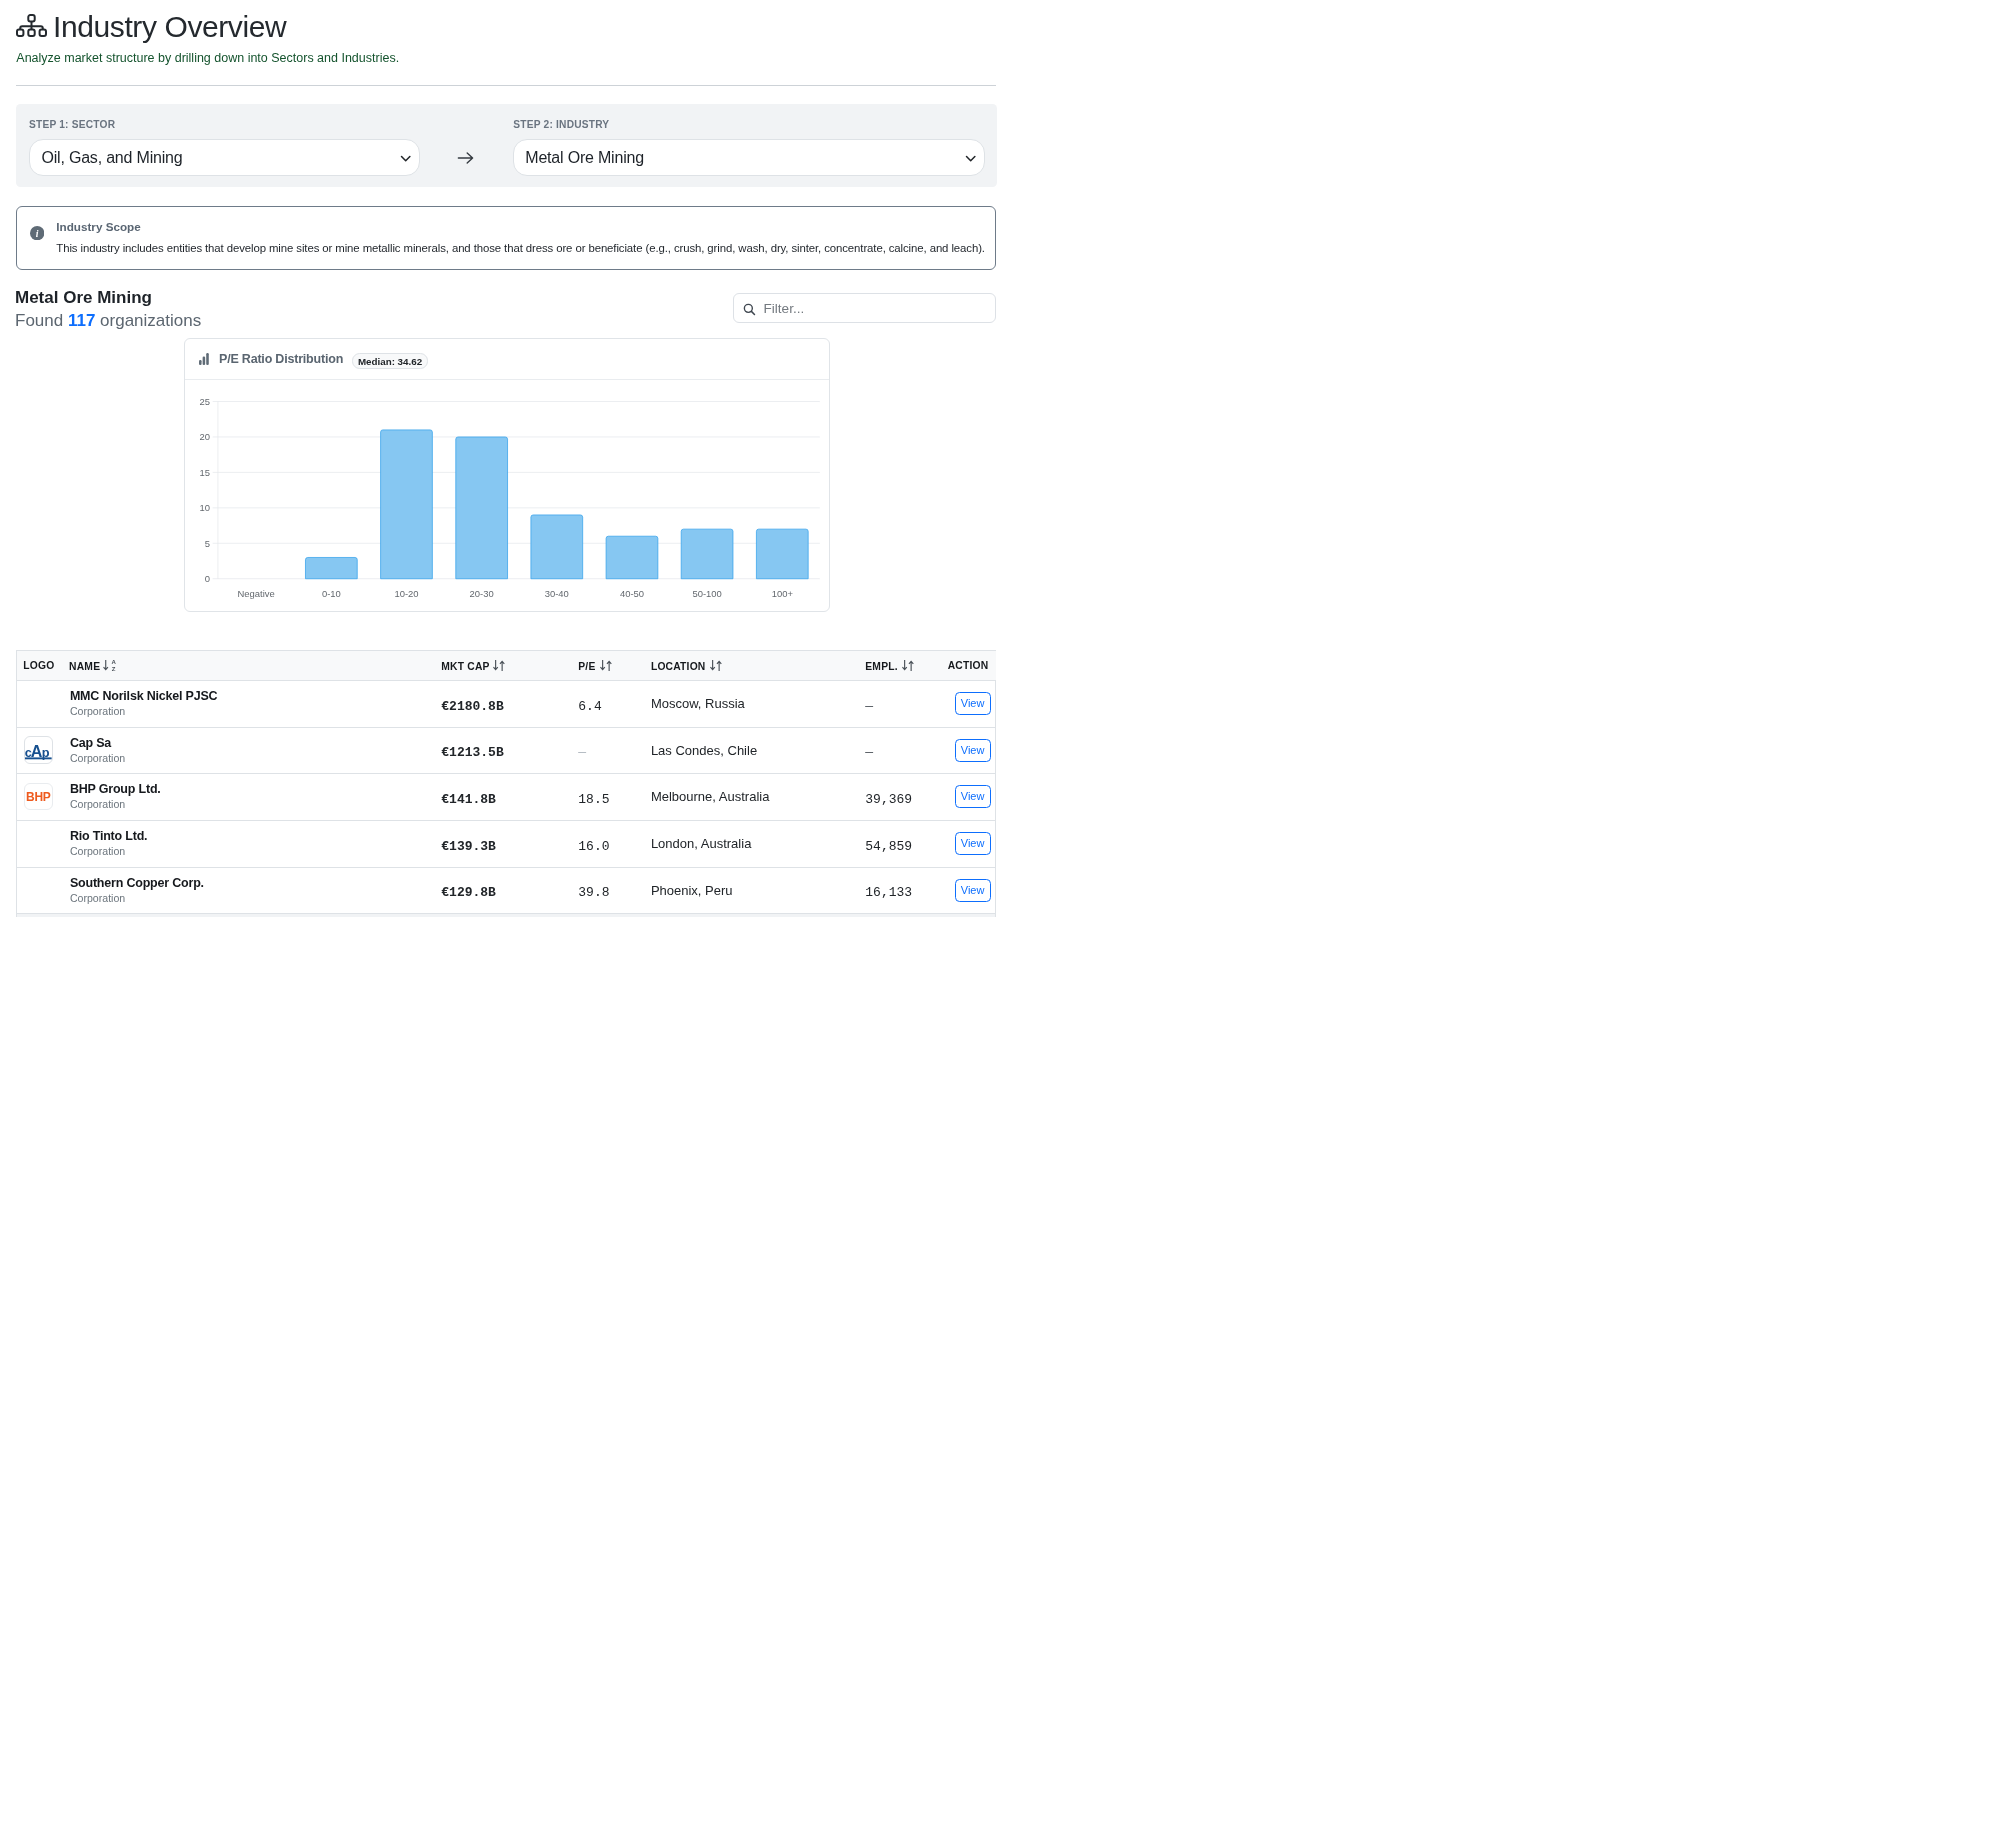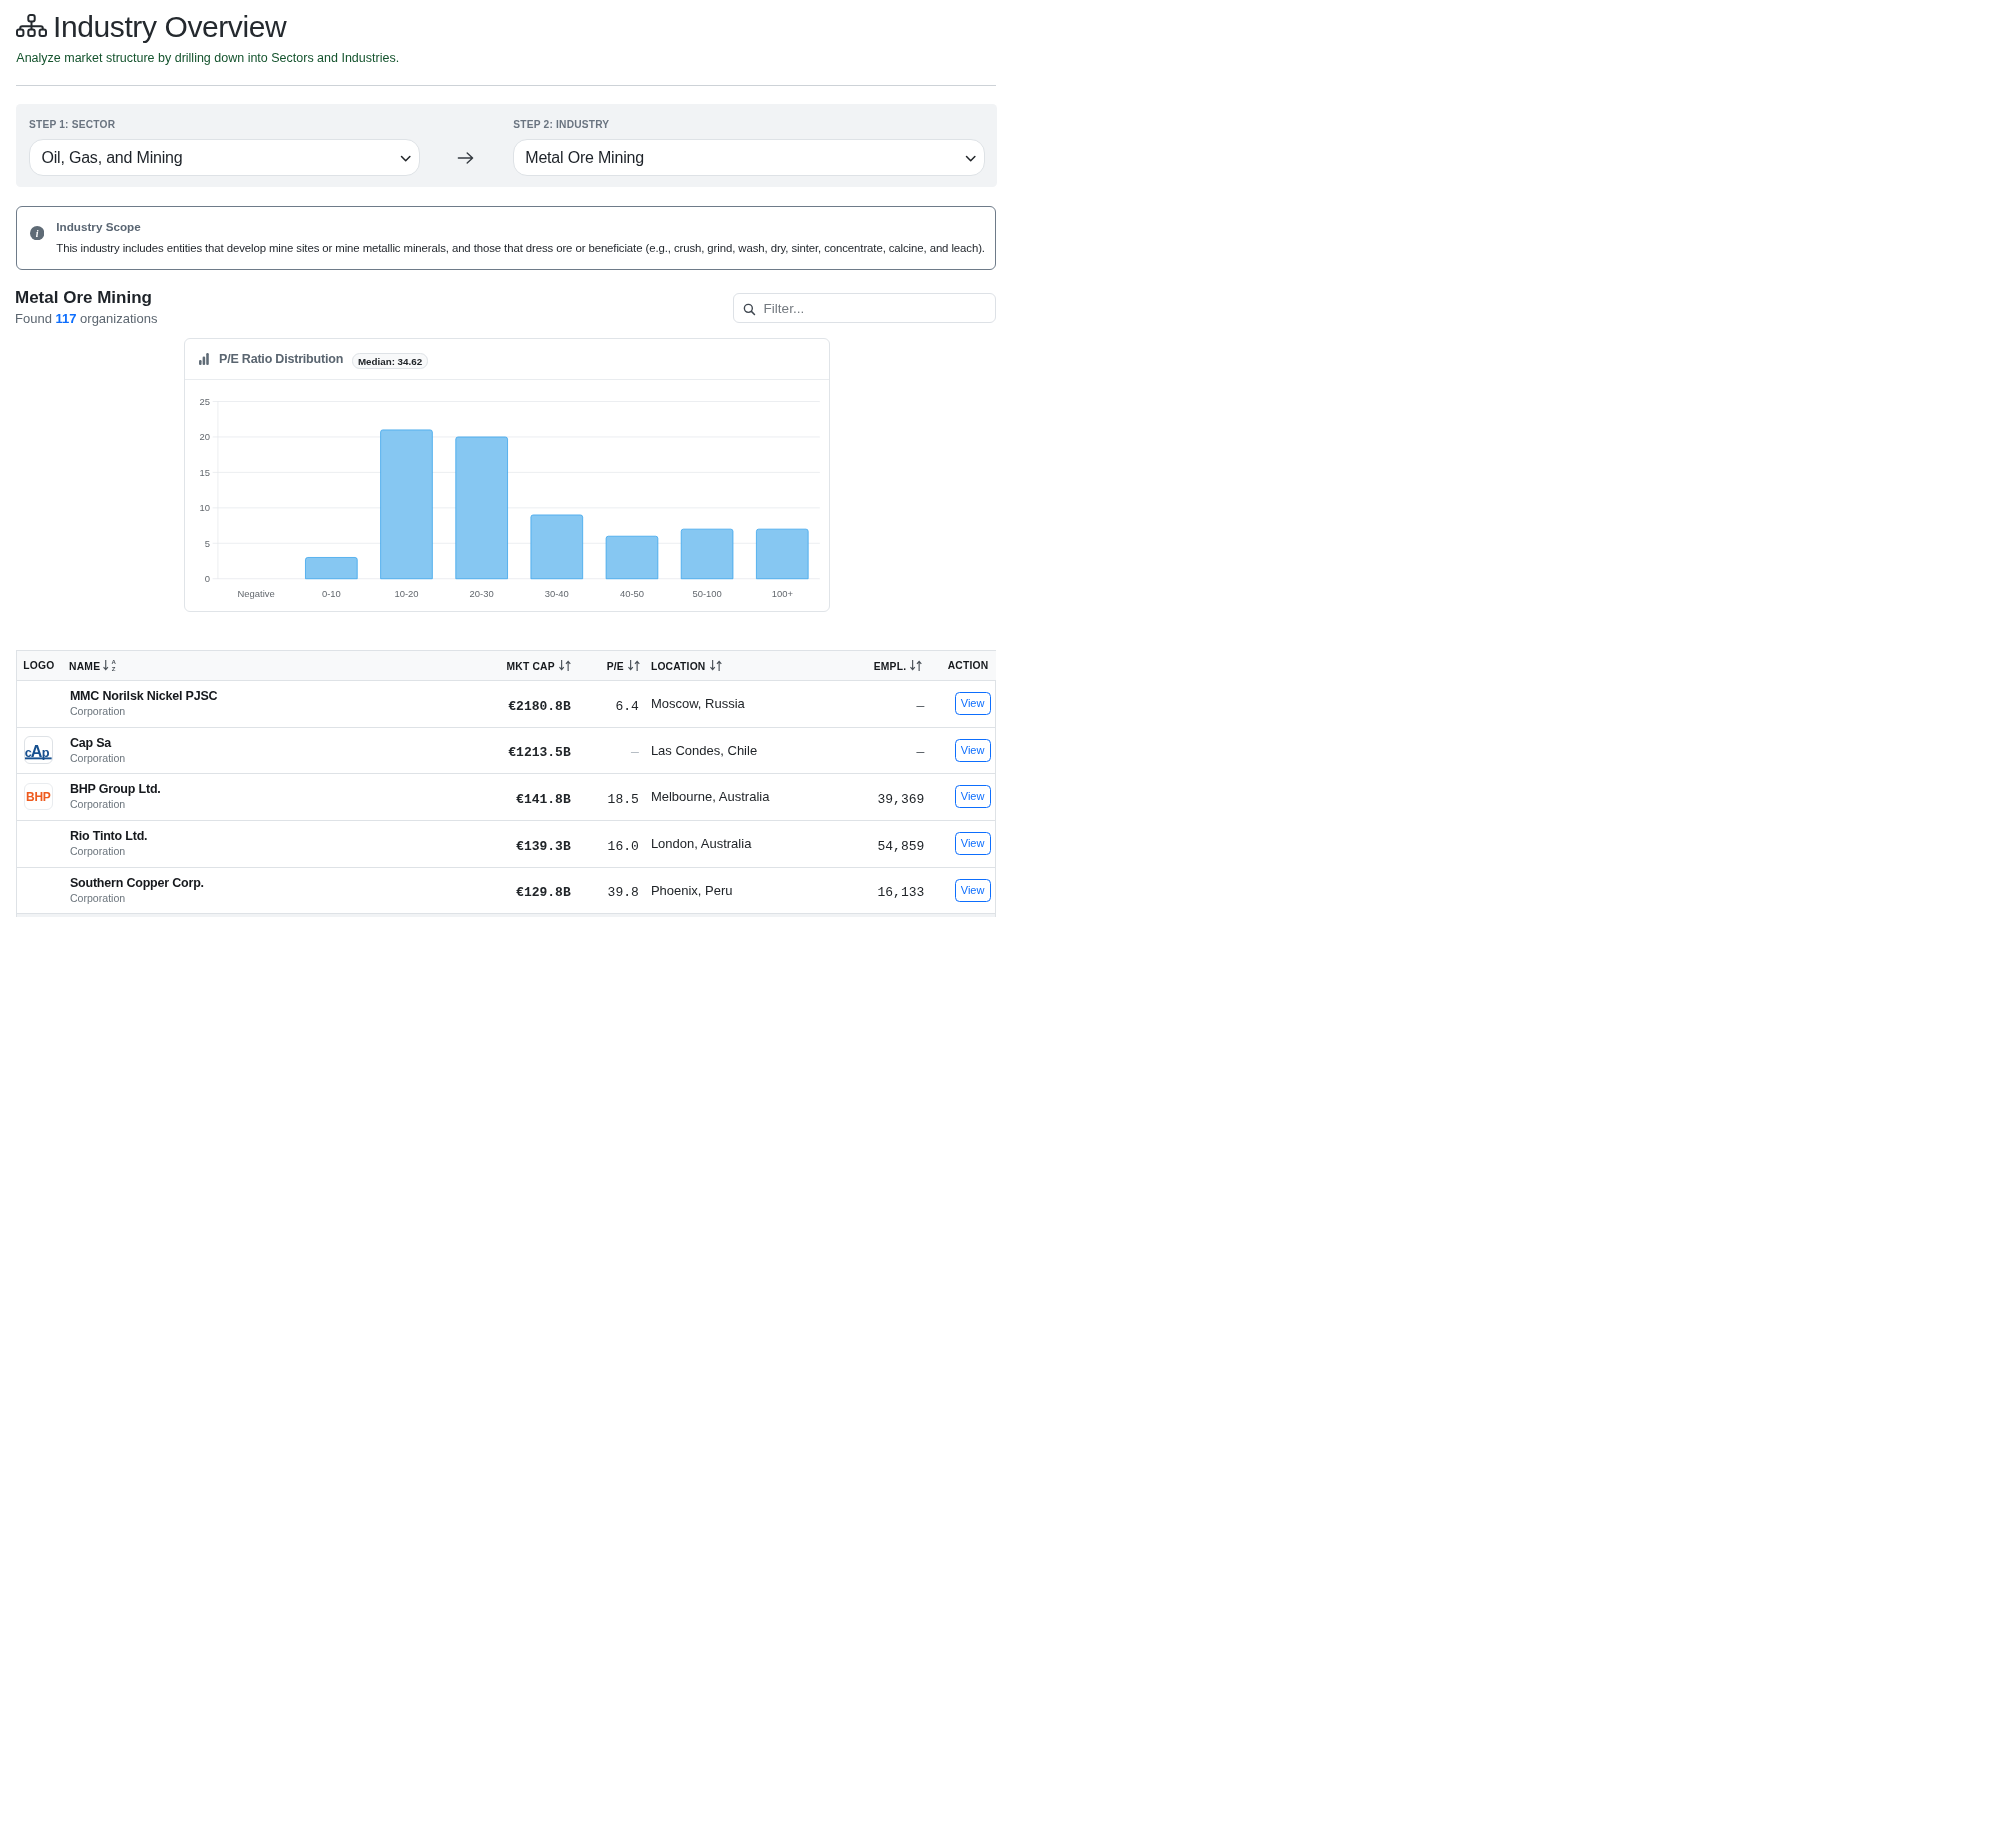--- a/index.html
+++ b/index.html
@@ -20,21 +20,21 @@
 .sel span { position:absolute; left:11px; top:8.7px; font-size:16px; letter-spacing:-0.2px; color:#1d2228; }
 .chev { position:absolute; right:8.3px; top:14.8px; }
 
 
 #scope { left:16.3px; top:206px; width:980px; height:64px; background:#fff; border:0.8px solid #6e7b89; border-radius:6px; }
 #scopetitle { left:39px; top:13px; font-size:11.7px; font-weight:bold; color:#5a6673; }
 #scopetext { left:39px; top:35px; font-size:11.4px; letter-spacing:-0.1px; color:#1d2228; white-space:nowrap; }
 
 
 #h2t { left:15px; top:288px; font-size:17px; font-weight:bold; color:#1d2228; }
-#found { left:15px; top:311px; font-size:13px; color:#5c6670; }
+#found { left:15px; top:311px; font-size:17px; color:#5c6670; }
 #found b { color:#0d6efd; }
 #filter { left:733px; top:293px; width:263px; height:30px; border:0.8px solid #dde1e6; border-radius:6px; background:#fff; }
 #filter span { position:absolute; left:29.5px; top:7.2px; font-size:13.6px; color:#747a80; }
 
 
 #chart { left:184px; top:338px; width:646px; height:274px; border:0.8px solid #e0e4e8; border-radius:6px; background:#fff; }
 #chart .hd { position:absolute; left:0; top:0; width:100%; height:41px; border-bottom:0.8px solid #e9ecef; }
 #ctitle { left:34px; top:13.2px; font-size:12.5px; letter-spacing:-0.2px; font-weight:bold; color:#5a6570; }
 #badge { left:167px; top:13.5px; height:16.7px; padding:0 4.9px; background:#f8f9fa; border:0.8px solid #dee2e6;
   border-radius:7.6px; font-size:9.8px; font-weight:bold; color:#212529; line-height:16px;}
@@ -43,21 +43,21 @@
 #tbl { left:16.3px; top:650px; width:980px; border:0.8px solid #dee2e6; border-top:0.8px solid #dee2e6; }
 table { border-collapse:collapse; table-layout:fixed; width:979px; }
 th { background:#f8f9fa; font-size:10.3px; font-weight:bold; letter-spacing:0.2px; color:#16191d; text-align:left; }
 thead tr { height:29px; }
 td { font-size:13px; }
 tbody tr { border-top:0.8px solid #dee2e6; }
 
 
 .cname .nm { font-size:12.5px; letter-spacing:-0.2px; font-weight:bold; color:#16191d; line-height:17.4px;}
 .cname .corp { font-size:10.6px; color:#6c757d; line-height:14.4px; margin-top:-1.1px;}
-.num { text-align:right; font-family:"Liberation Mono", monospace; }
+.num { text-align:left; font-family:"Liberation Mono", monospace; }
 tbody td.num { padding-top:5px; }
 .mkt { font-weight:bold; font-size:13px; }
 .pe  { font-size:13px; }
 .emp { font-size:13px; }
 .dash { color:#495057; font-family:"Liberation Mono", monospace; }
 .cloc { padding-left:7.6px; }
 .cact { text-align:right; }
 .viewbtn { display:inline-block; width:36px; height:23px; border:0.8px solid #0d6efd; border-radius:4.5px;
   color:#0d6efd; font-size:11px; line-height:21px; text-align:center; }
 .logobox { width:29px; height:27.6px; border:0.8px solid #dee2e6; border-radius:6px; background:#fff;

